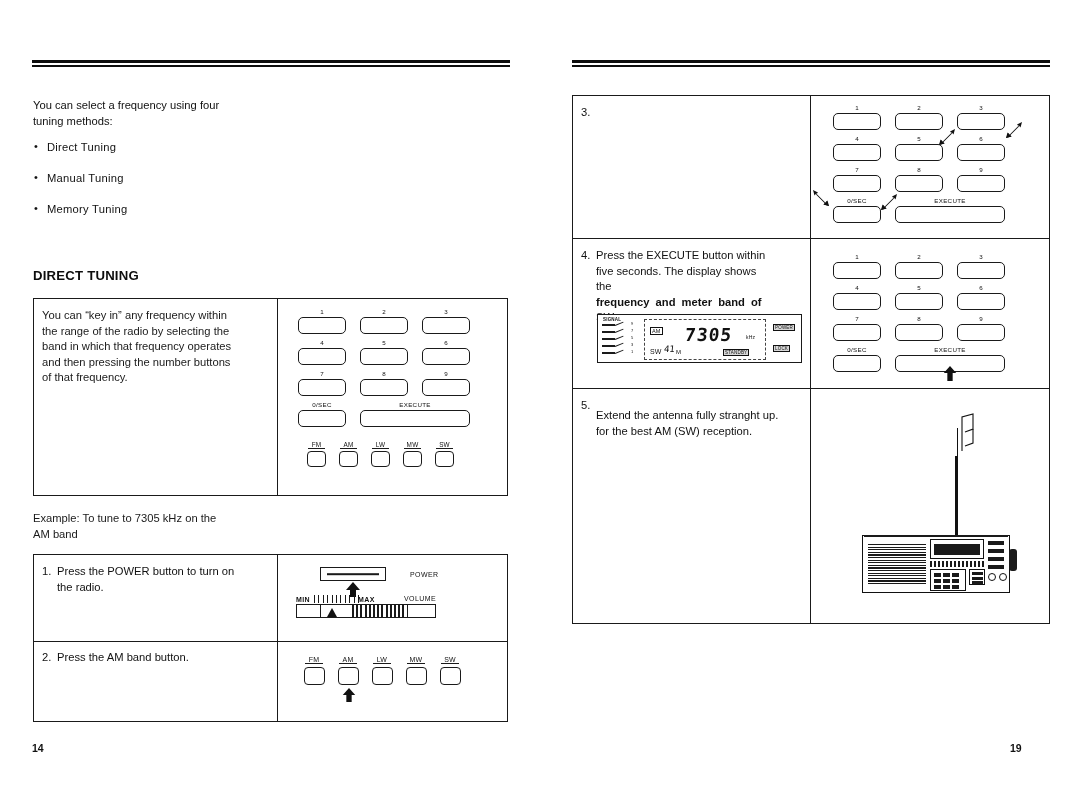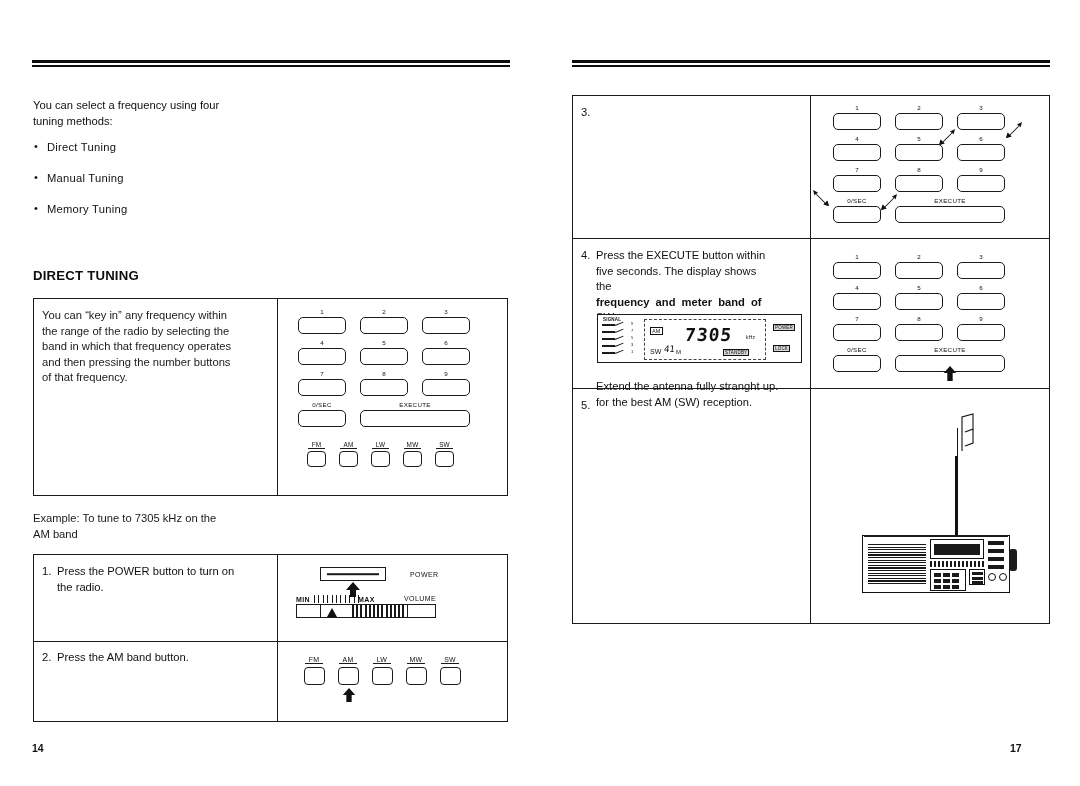--- a/index.html
+++ b/index.html
@@ -418,21 +418,21 @@
     <div class="key" style="left:10px;top:102px;width:48px;height:17px;"></div>
     <div class="key-lbl" style="left:72px;top:93px;width:110px;">EXECUTE</div>
     <div class="key" style="left:72px;top:102px;width:110px;height:17px;"></div>
 
     <svg class="arrow-up" style="left:119px;top:112px;" width="16" height="17" viewBox="0 0 18 17">
       <polygon points="9,0 16,8 12,8 12,17 6,17 6,8 2,8" fill="#111"></polygon>
     </svg>
   </div>
 
   <div class="step-num" style="left:41px;top:398px;">5.</div>
-  <div class="step-body" style="left:56px;top:379px;width:185px;">
+  <div class="step-body" style="left:56px;top:408px;width:185px;">
     <div>Extend the antenna fully stranght up.</div>
     <div>for the best AM (SW) reception.</div>
   </div>
 
   <div class="radio-wrap" style="left:320px;top:408px;width:170px;height:185px;">
 
     <div class="r-ant" style="left:95px;top:48px;width:2.6px;height:82px;"></div>
     <div class="r-ant" style="left:96.5px;top:20px;width:1.8px;height:32px;"></div>
     <svg style="position:absolute;left:92px;top:5px;" width="24" height="42" viewBox="0 0 24 42">
       <path d="M10 38 L10 4 L21 1 L21 16 L13 19" stroke="#111" stroke-width="1.1" fill="none"></path>
@@ -470,14 +470,14 @@
 
     <div class="r-btn" style="left:128px;top:133px;width:16px;height:4px;"></div>
     <div class="r-btn" style="left:128px;top:141px;width:16px;height:4px;"></div>
     <div class="r-btn" style="left:128px;top:149px;width:16px;height:4px;"></div>
     <div class="r-btn" style="left:128px;top:157px;width:16px;height:4px;"></div>
     <div class="r-knob" style="left:128px;top:165px;width:8px;height:8px;"></div>
     <div class="r-knob" style="left:139px;top:165px;width:8px;height:8px;"></div>
     <div class="r-fill" style="left:149px;top:141px;width:8px;height:22px;border-radius:3px;"></div>
   </div>
 
-  <div class="page-num" style="left:470px;top:742px;">17</div>
+  <div class="page-num" style="left:470px;top:742px;">19</div>
 </div>
 
 </body></html>

